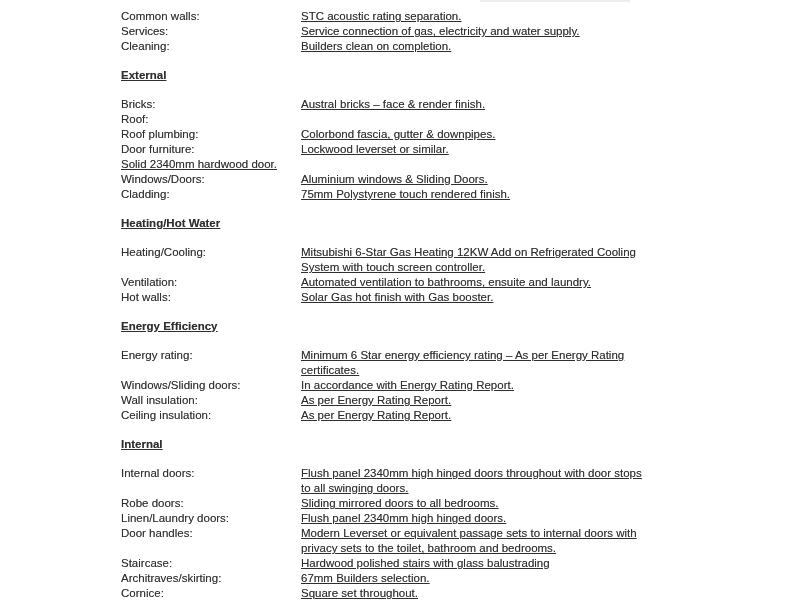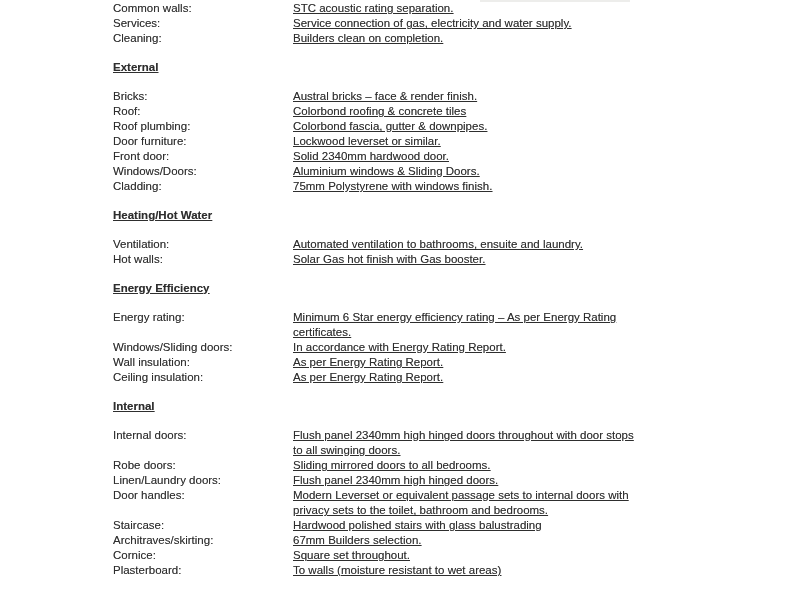--- a/index.html
+++ b/index.html
@@ -14,21 +14,21 @@
     line-height: 15px;
     color: #2e2e2e;
     text-shadow: 0 0 0.5px rgba(40,40,40,0.45); 
   }
   .doc {
     position: absolute;
     left: 113px;
     top: 1px;
     width: 670px;
   }
-  .section { margin: 0; }
+  .section { margin: 8px; }
   .section-heading {
     font-weight: bold;
     text-decoration: underline;
     margin: 14px 0;
   }
   .row { display: flex; align-items: flex-start; }
   .row .label { flex: 0 0 180px; }
   .row .value { flex: 1 1 auto; max-width: 440px; white-space: pre-line; text-decoration: underline; }
   .smudge {
     position: absolute;
@@ -64,46 +64,49 @@
     </div>
 
     <div class="section">
       <div class="section-heading">External</div>
       <div class="row">
         <span class="label">Bricks:</span>
         <span class="value">Austral bricks – face &amp; render finish.</span>
       </div>
       <div class="row">
         <span class="label">Roof:</span>
-        <span class="value">Colorbond roofing &amp; concrete tiles</span>
       </div>
       <div class="row">
         <span class="label">Roof plumbing:</span>
         <span class="value">Colorbond fascia, gutter &amp; downpipes.</span>
       </div>
       <div class="row">
         <span class="label">Door furniture:</span>
         <span class="value">Lockwood leverset or similar.</span>
       </div>
       <div class="row">
-        <span class="label">Front door:</span>
         <span class="value">Solid 2340mm hardwood door.</span>
       </div>
       <div class="row">
         <span class="label">Windows/Doors:</span>
         <span class="value">Aluminium windows &amp; Sliding Doors.</span>
       </div>
       <div class="row">
         <span class="label">Cladding:</span>
-        <span class="value">75mm Polystyrene with windows finish.</span>
+        <span class="value">75mm Polystyrene touch rendered finish.</span>
       </div>
     </div>
 
     <div class="section">
       <div class="section-heading">Heating/Hot Water</div>
+      <div class="row">
+        <span class="label">Heating/Cooling:</span>
+        <span class="value">Mitsubishi 6-Star Gas Heating 12KW Add on Refrigerated Cooling
+System with touch screen controller.</span>
+      </div>
       <div class="row">
         <span class="label">Ventilation:</span>
         <span class="value">Automated ventilation to bathrooms, ensuite and laundry.</span>
       </div>
       <div class="row">
         <span class="label">Hot walls:</span>
         <span class="value">Solar Gas hot finish with Gas booster.</span>
       </div>
     </div>
 

